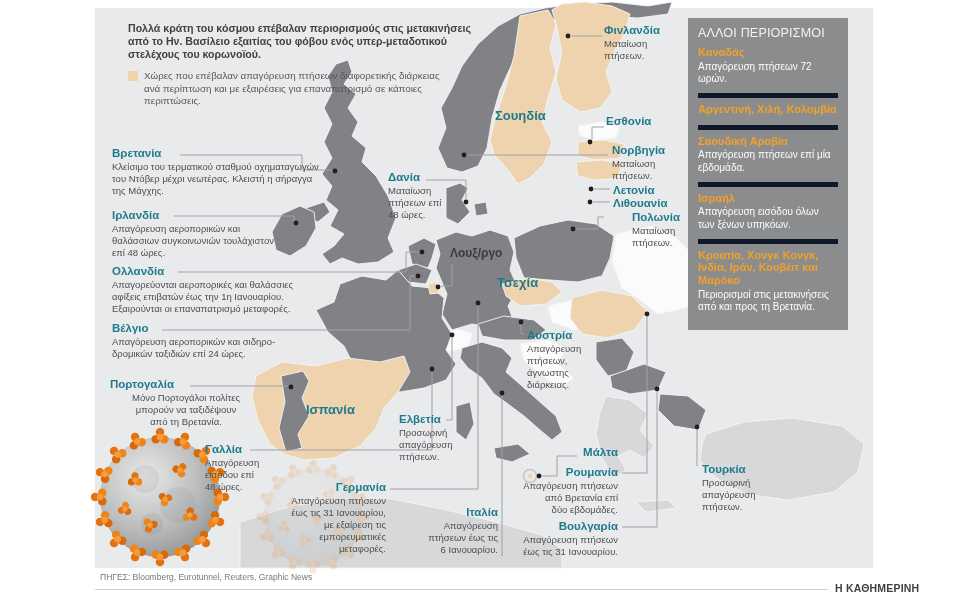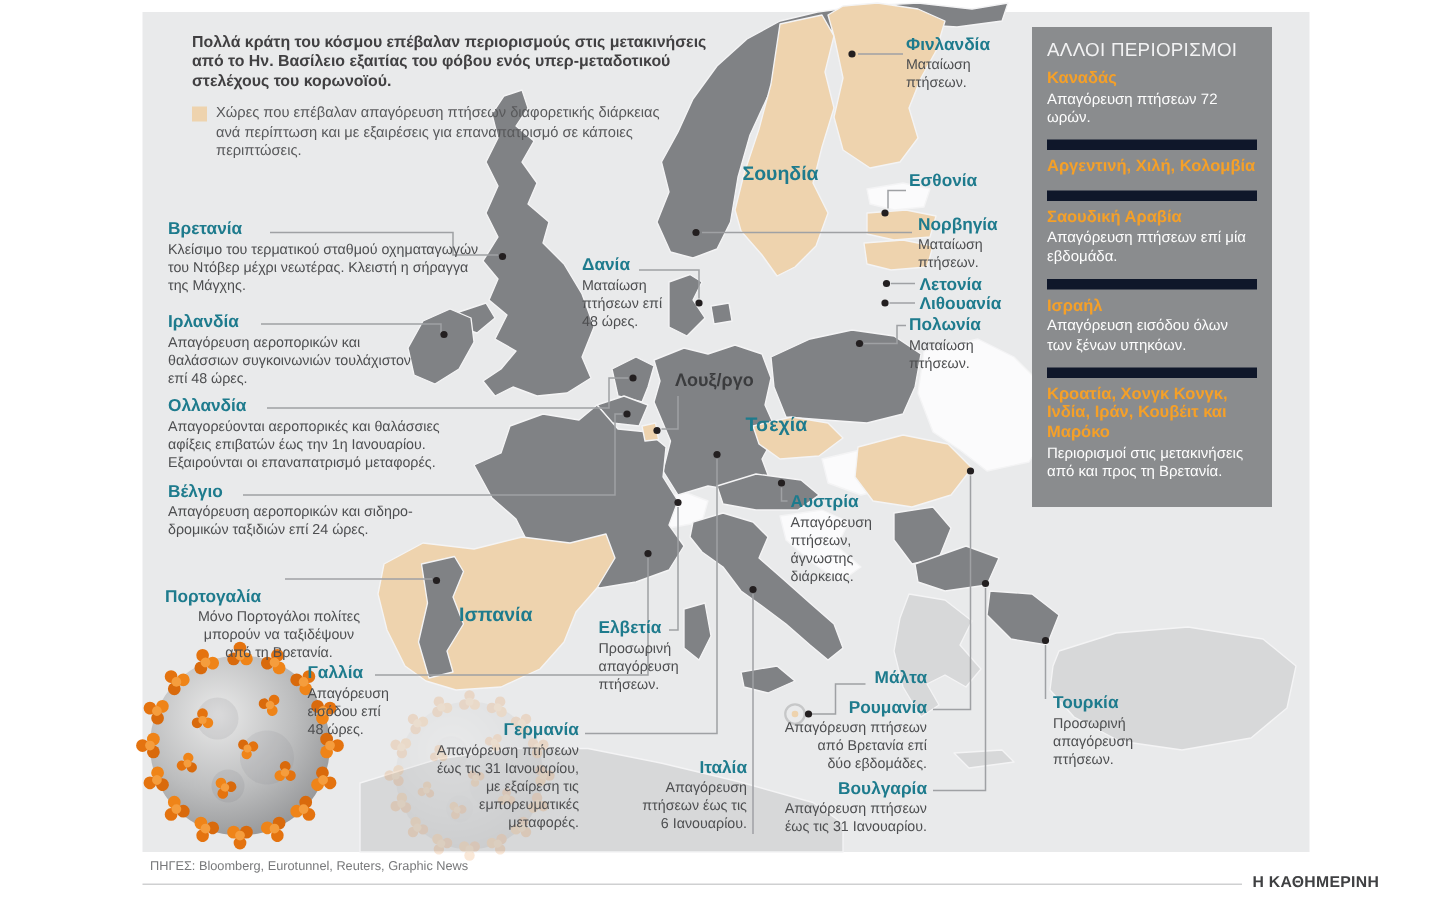--- a/index.html
+++ b/index.html
@@ -17,50 +17,50 @@
   .legend p{margin:0;font-size:9.8px;color:#58595b;line-height:1.28;}
 
   
   .callout{position:absolute;}
   .callout h3{margin:0 0 2px;color:#1e7b8d;font-size:11.5px;font-weight:bold;}
   .callout p{margin:0;font-size:9.5px;color:#4d4e50;line-height:1.27;white-space:pre-line;}
   .c0{left:112px;top:147px;width:218px}
   .c1{left:112px;top:209px;width:205px}
   .c2{left:112px;top:265px;width:218px}
   .c3{left:112px;top:322px;width:205px}
-  .c4{left:110px;top:392px;width:152px}.c4 p{text-align:center}
+  .c4{left:110px;top:378px;width:152px}.c4 p{text-align:center}
   .c5{left:205px;top:443px;width:90px}
   .c6{left:388px;top:171px;width:80px}
   .c7{left:604px;top:24px;width:80px}
   .c8{left:606px;top:115px;width:80px}
   .c9{left:612px;top:144px;width:75px}
   .c10{left:613px;top:184px;width:75px}
   .c11{left:613px;top:197px;width:85px}
-  .c12{left:606px;top:211px;width:75px}
+  .c12{left:632px;top:211px;width:75px}
   .c13{left:527px;top:329px;width:82px}
   .c14{left:399px;top:413px;width:82px}
   .c15{left:243px;top:481px;width:143px;text-align:right}
   .c16{left:396px;top:506px;width:102px;text-align:right}
   .c17{left:518px;top:446px;width:100px;text-align:right}
   .c18{left:518px;top:466px;width:100px;text-align:right}
   .c19{left:516px;top:520px;width:102px;text-align:right}
   .c20{left:702px;top:463px;width:90px}
 
   
   .map-label{position:absolute;color:#1e7b8d;font-weight:bold;font-size:13px;}
   .ml-sweden{left:495px;top:108px;}
   .ml-spain{left:306px;top:402px;}
   .ml-czech{left:497px;top:275px;text-align:right;}
   .ml-lux{left:450px;top:246px;color:#3b3c3e;font-size:12px;}
 
   
   .sidebar{position:absolute;left:688px;top:18px;width:160px;box-sizing:border-box;
            background:#8a8c8e;padding:8px 10px 9px;}
   .sidebar h2{margin:0 0 6px;color:#f2f2f3;font-size:12.5px;font-weight:normal;letter-spacing:.2px;}
-  .sb-item{padding:5px 0 7px;border-top:7px solid #0f172a;}
+  .sb-item{padding:5px 0 7px;border-top:5px solid #0f172a;}
   .sb-item:first-of-type{border-top:none;padding-top:0;}
   .sb-item h4{margin:0 0 2px;color:#f5a028;font-size:11px;line-height:1.15;}
   .sb-item p{margin:0;color:#fdfdfd;font-size:10px;line-height:1.27;}
 
   
   .sources{position:absolute;left:100px;top:572px;font-size:8.5px;color:#77787a;}
   .divider{position:absolute;left:95px;top:589px;width:733px;border-top:1px solid #cfd0d1;}
   .brand{position:absolute;left:835px;top:582px;font-size:10.5px;font-weight:bold;color:#3f4042;letter-spacing:.2px;}
 </style>
 </head>

